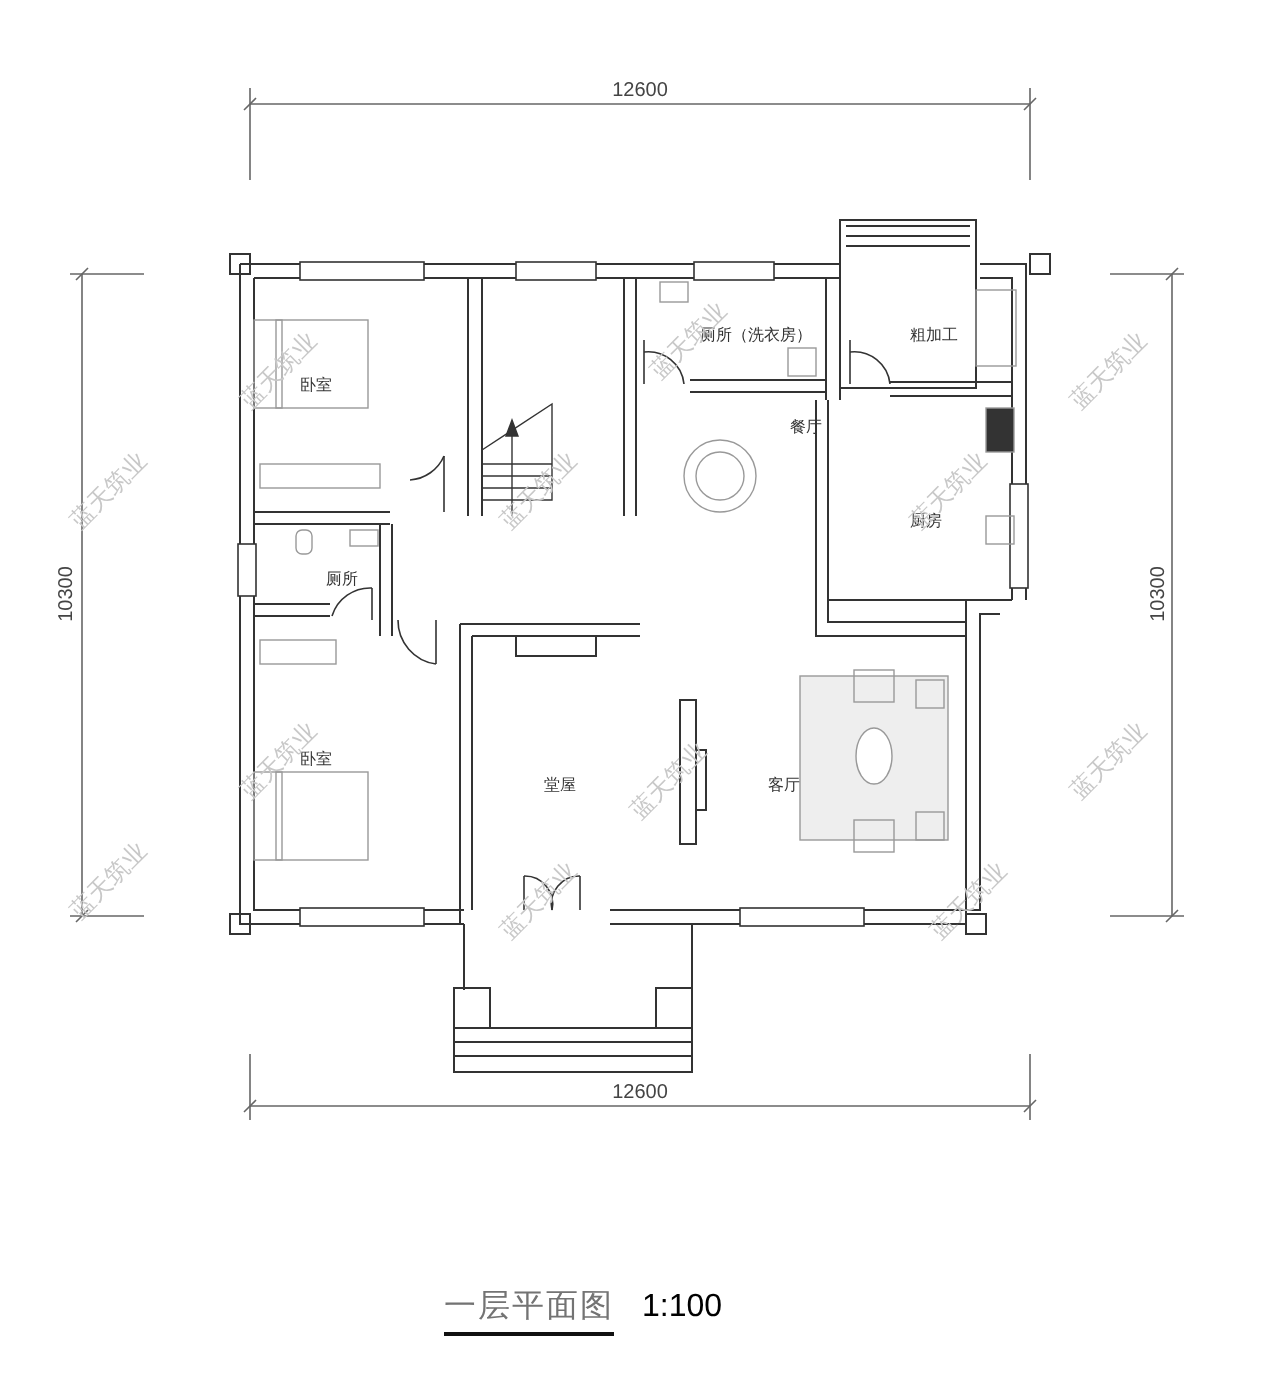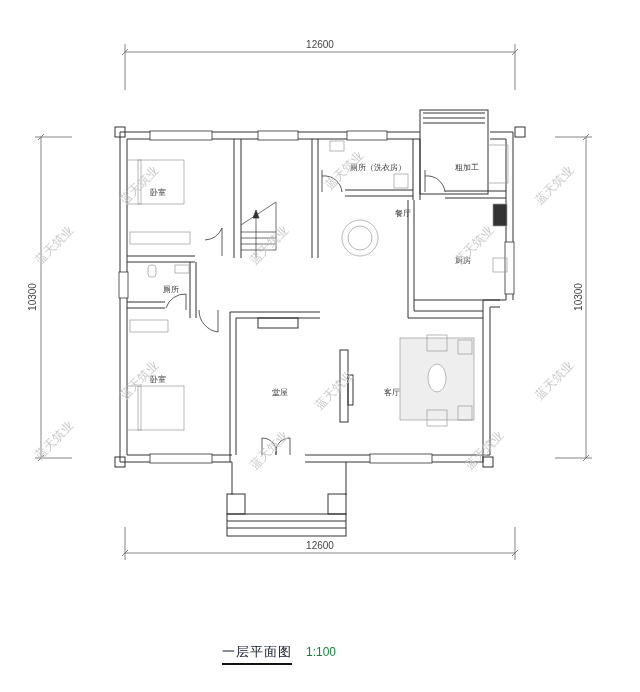--- a/index.html
+++ b/index.html
@@ -2,22 +2,22 @@
 <html><head>
 <meta charset="utf-8">
 <style>
   html, body { margin: 0; padding: 0; background: #ffffff; }
   body { width: 640px; height: 692px; position: relative; overflow: hidden; font-family: "DejaVu Sans", sans-serif; }
   #plan { position: absolute; left: 0; top: 0; width: 640px; height: 692px; }
   .label { font-family: "DejaVu Sans", sans-serif; font-size: 8px; fill: #333; }
   .dim { font-family: "Liberation Sans", sans-serif; font-size: 10px; fill: #444; }
   .wm { font-family: "DejaVu Sans", sans-serif; font-size: 12px; fill: #c8c8c8; }
   .title-block { position: absolute; left: 222px; top: 643px; display: flex; align-items: baseline; gap: 14px; }
-  .title-text { font-family: Liberation Serif, serif; font-size: 13px; color: #0f172a; border-bottom: 2px solid #111; padding-bottom: 2px; letter-spacing: 1px; }
-  .scale-text { font-family: "Liberation Sans", sans-serif; font-size: 12px; color: #15803d; }
+  .title-text { font-family: Liberation Serif, serif; font-size: 16px; color: #737373; border-bottom: 2px solid #111; padding-bottom: 2px; letter-spacing: 1px; }
+  .scale-text { font-family: "Liberation Sans", sans-serif; font-size: 16px; color: #000000; }
 </style>
 </head>
 <body>
 
 <svg id="plan" viewBox="0 0 640 692" xmlns="http://www.w3.org/2000/svg">
 
   <g stroke="#666" stroke-width="0.8" fill="none">
     <line x1="125" y1="52" x2="515" y2="52"></line>
     <line x1="125" y1="44" x2="125" y2="90"></line>
     <line x1="515" y1="44" x2="515" y2="90"></line>

